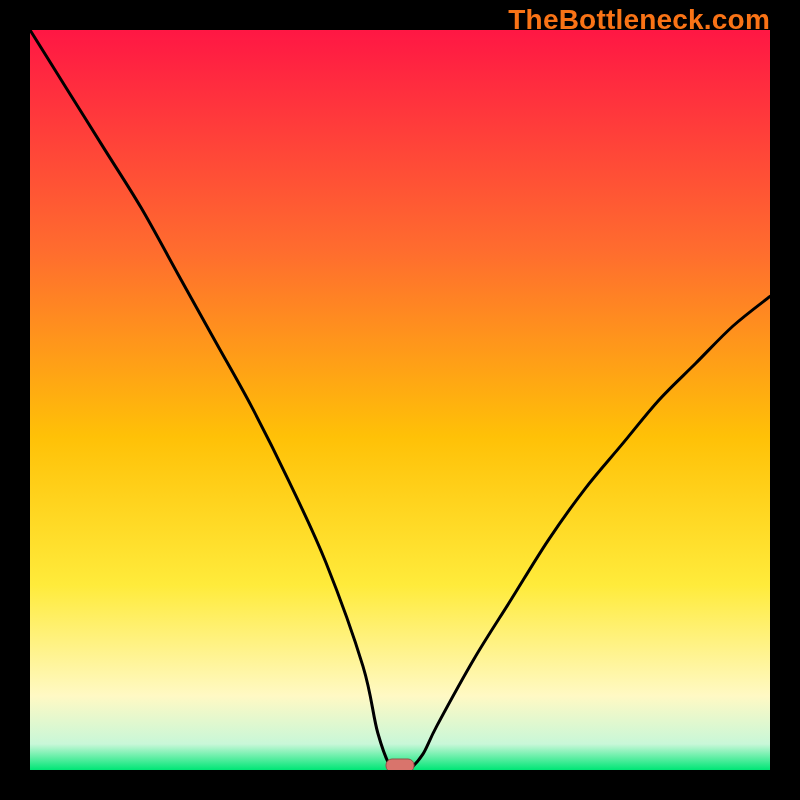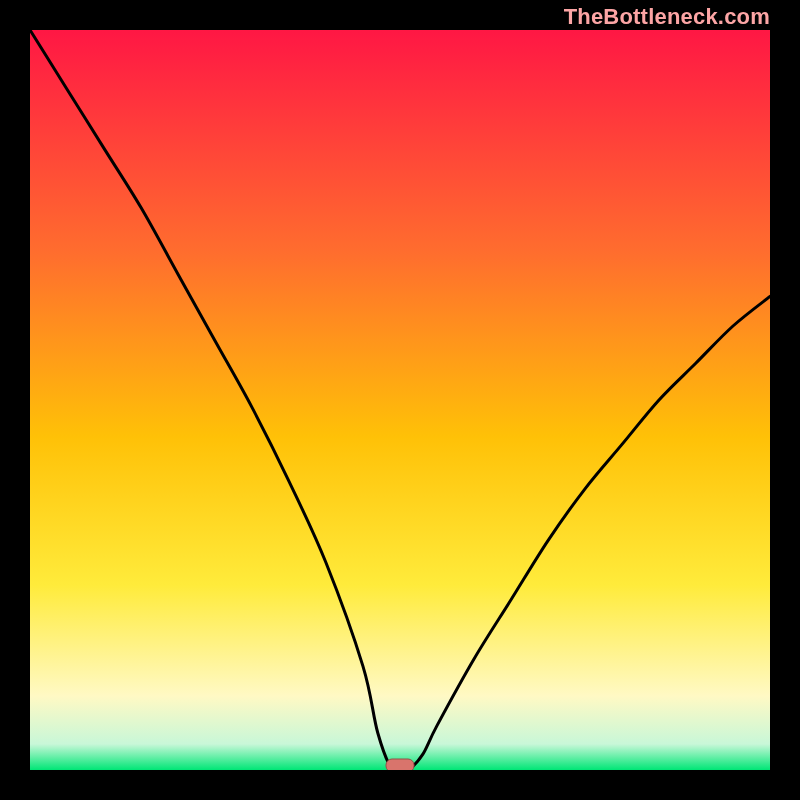--- a/index.html
+++ b/index.html
@@ -24,23 +24,23 @@
     top: 30px;
     width: 740px;
     height: 740px;
     overflow: hidden;
   }
   .attribution {
     position: absolute;
     top: 4px;
     right: 30px;
     font-family: Arial, Helvetica, sans-serif;
-    font-size: 22px;
+    font-size: 28px;
     font-weight: 600;
-    color: #fca5a5;
+    color: #f97316;
     letter-spacing: 0.2px;
   }
 </style>
 </head>
 <body>
 
 <div class="frame">
   <div class="attribution">TheBottleneck.com</div>
   <div class="plot-area">
     <svg id="plot-svg" width="740" height="740" viewBox="0 0 740 740" preserveAspectRatio="none">

